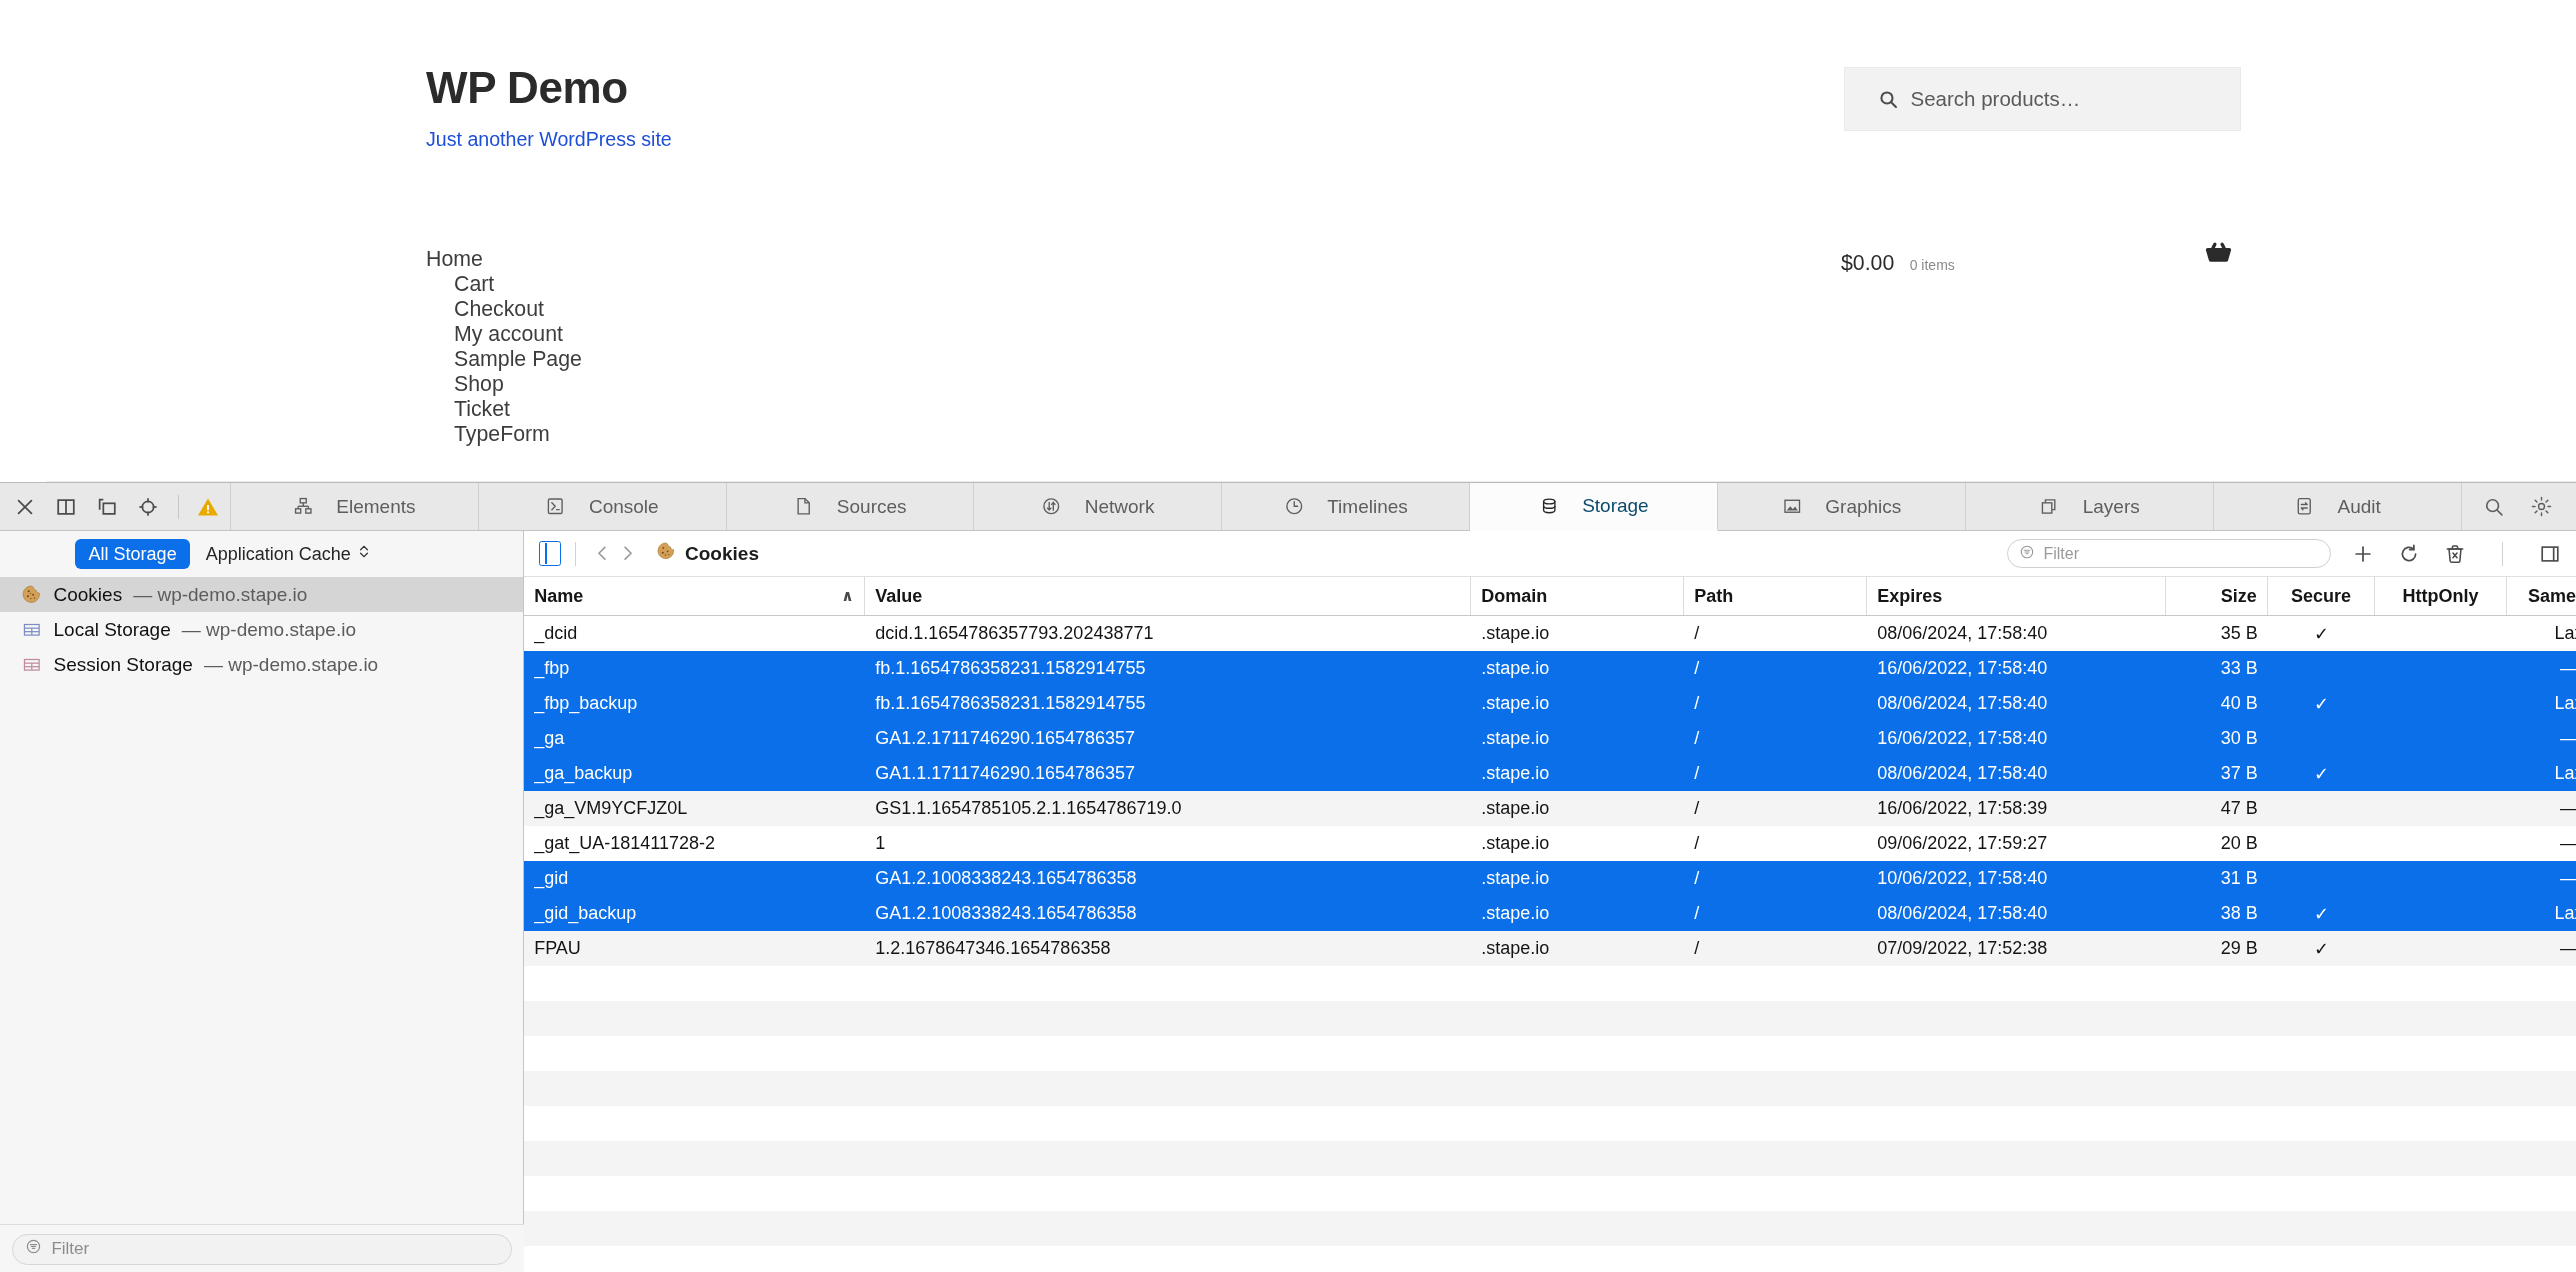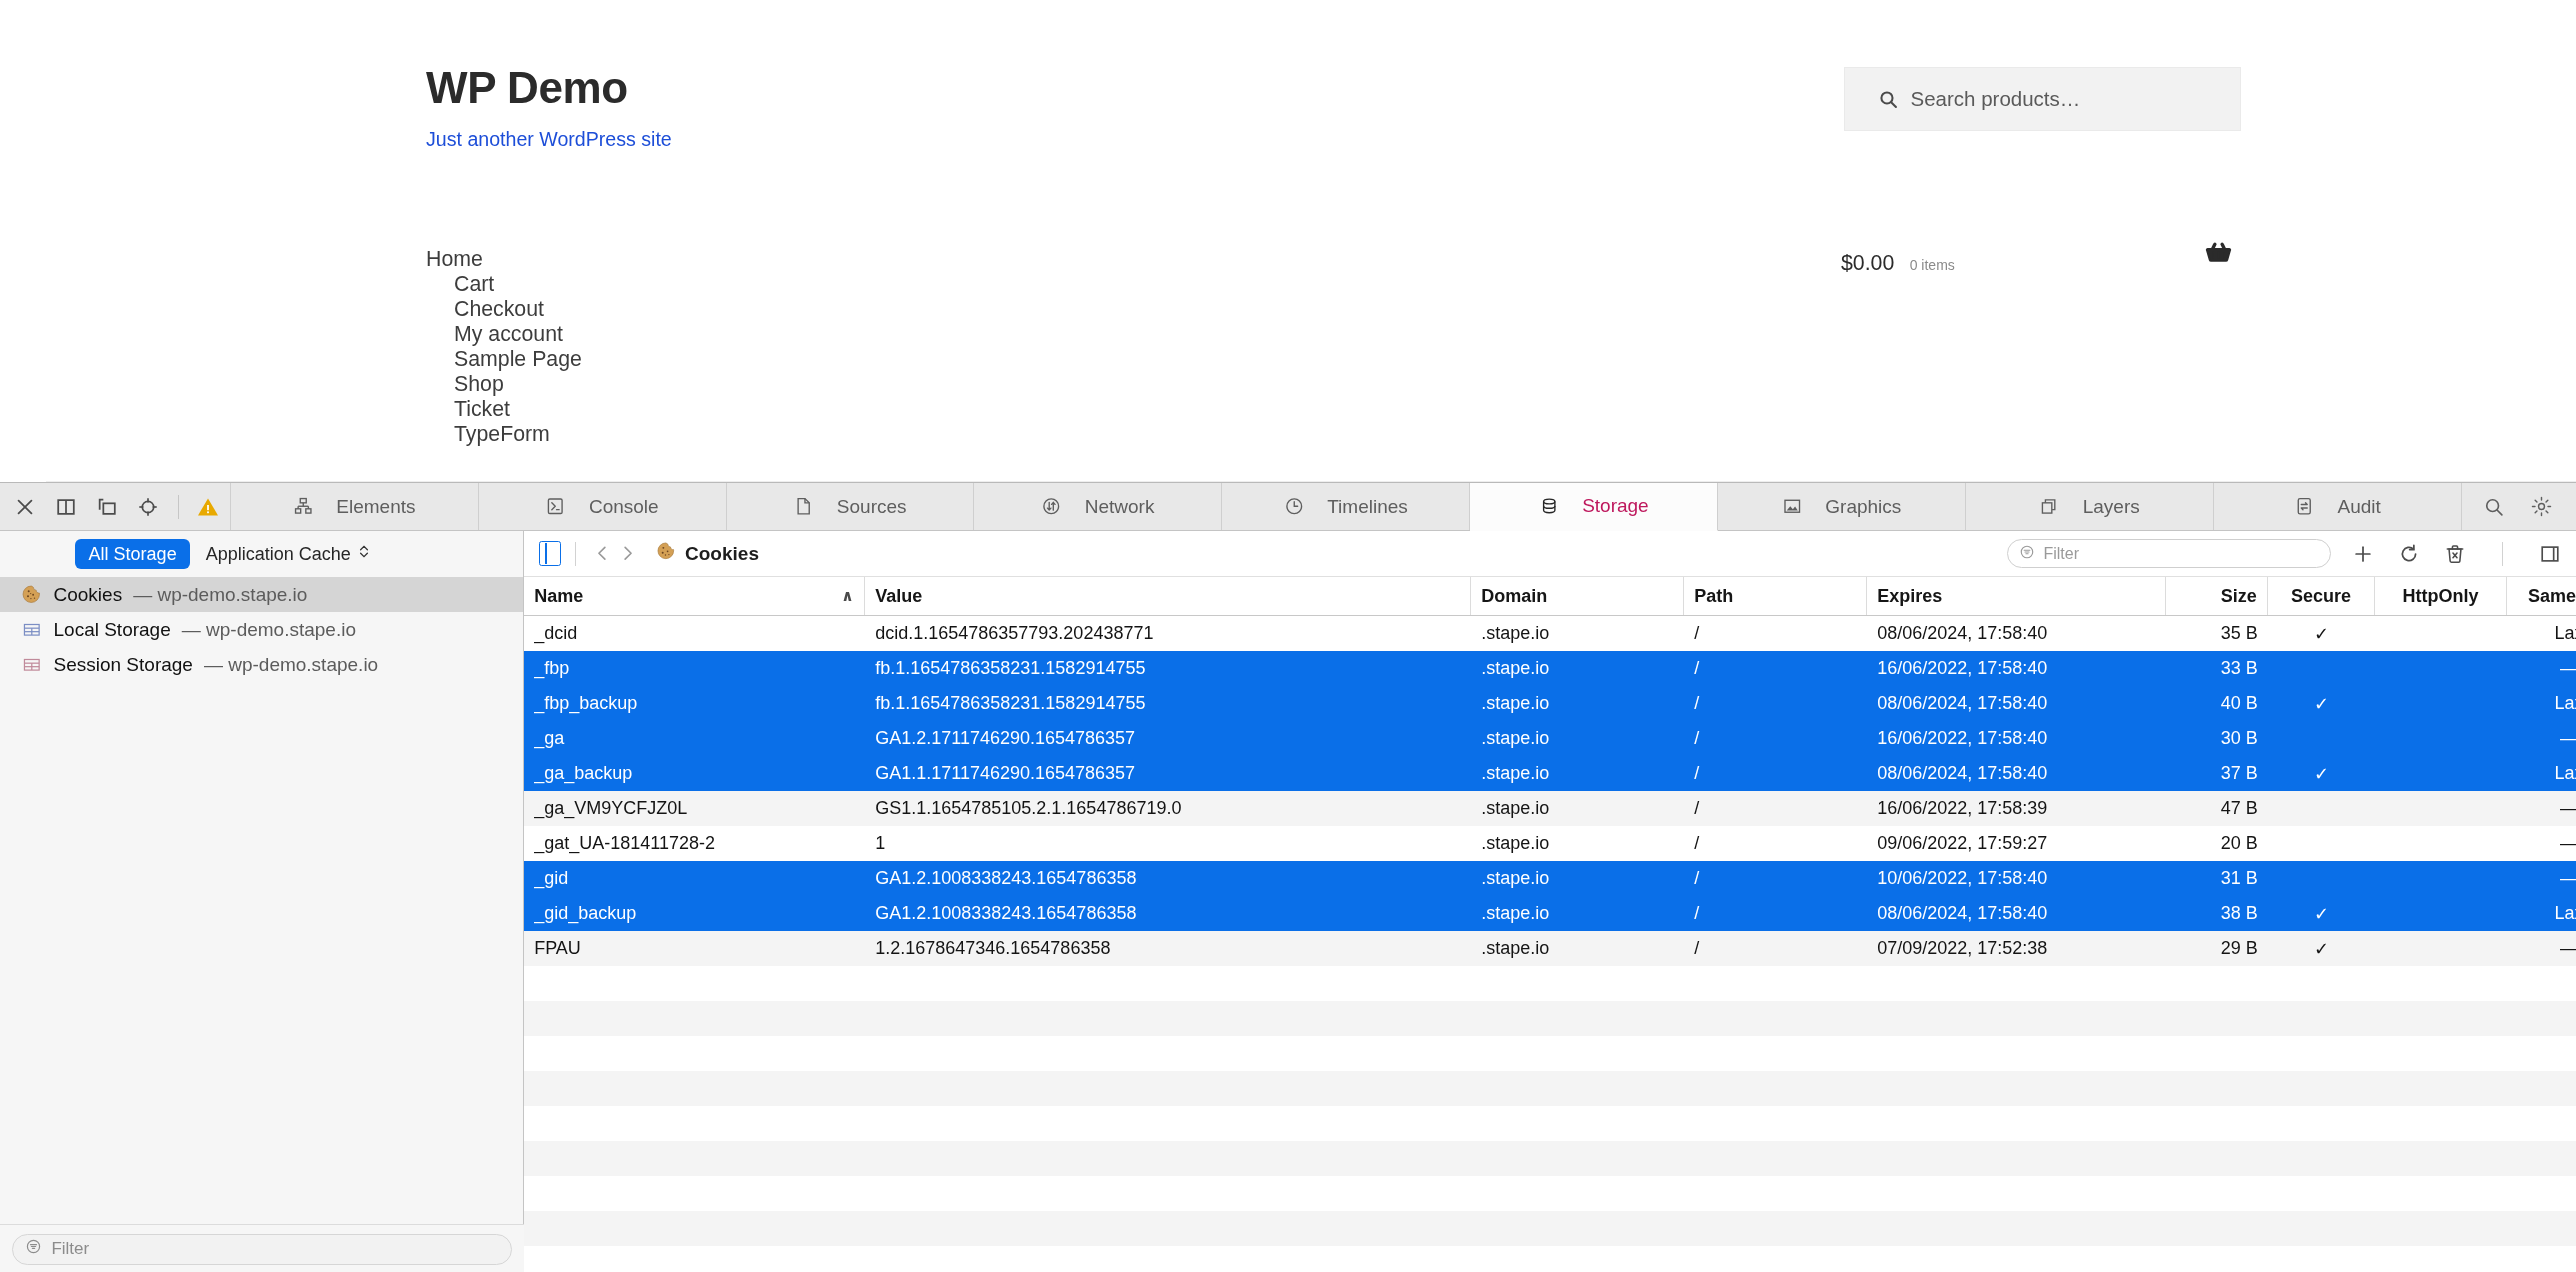--- a/index.html
+++ b/index.html
@@ -147,21 +147,21 @@
     gap: 23px;
     font-size: 19px;
     color: #5e5e5e;
     border-right: 0.9px solid #cfcfcf;
     cursor: pointer;
     background: #e8e8e8;
     min-width: 0;
   }
   .tab.active {
     background: #fcfcfc;
-    color: #be185d;
+    color: #0c4a6e;
     border-bottom: 0.9px solid #fcfcfc;
     margin-bottom: -0.9px;
   }
   .tab .ti { display: flex; align-items: center; flex: 0 0 auto; }
   .tb-right {
     display: flex;
     align-items: center;
     gap: 22px;
     padding: 0 22px 0 19px;
   }

